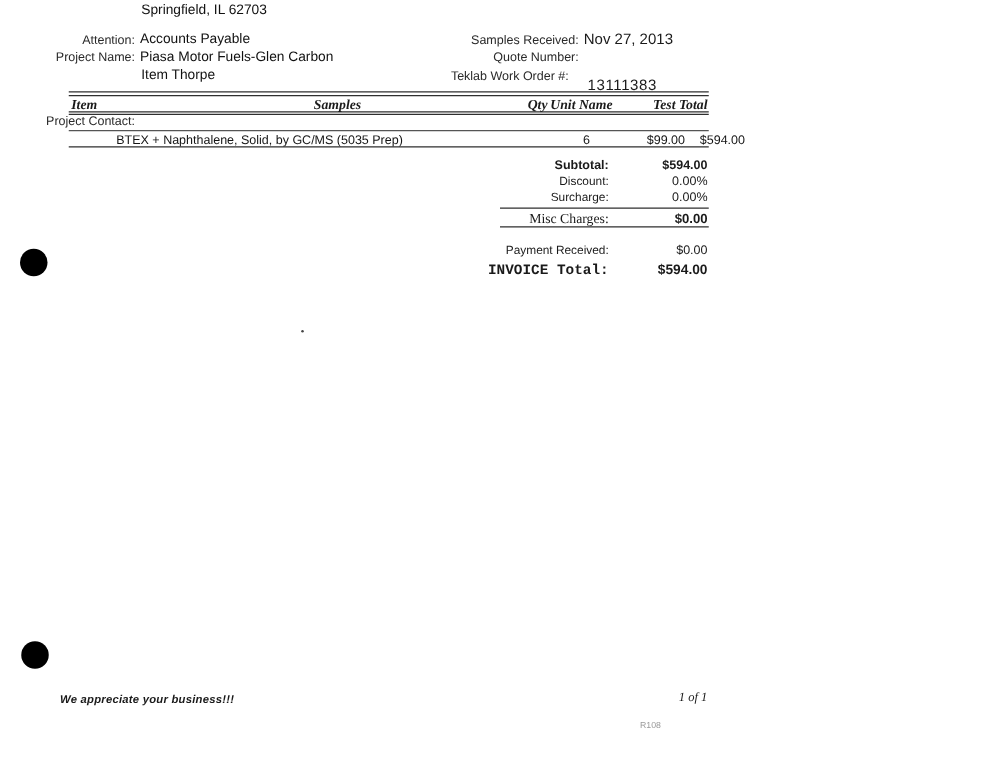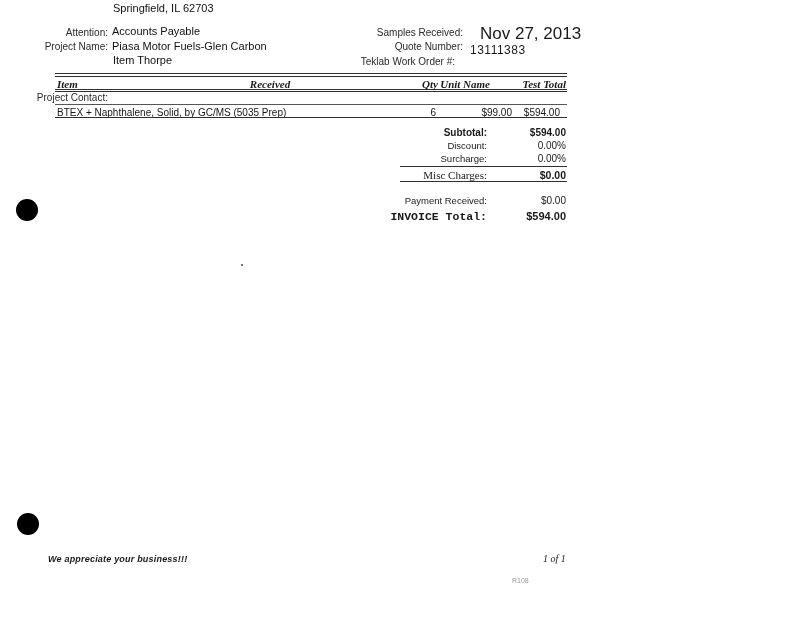--- a/index.html
+++ b/index.html
@@ -7,21 +7,21 @@
     position:relative; width:800px; height:618px; background:#ffffff;
     font-family:"Liberation Sans", sans-serif; color:#1a1a1a; overflow:hidden;
   }
   .abs { position:absolute; white-space:nowrap; }
   .lbl { font-size:10px; color:#2a2a2a; }
   .val { font-size:11px; color:#111; }
   .rt { text-align:right; }
   .hline { position:absolute; background:#2f2f2f; height:1px; }
   .hline.light { background:#555; }
   .serif-ital { font-family:"Liberation Serif", serif; font-style:italic; font-weight:bold; font-size:11px; }
-  .rowtext { font-size:10px; color:#151515; }
+  .rowtext { font-size:10px; color:#151515;margin-left:36px; }
   .punch { position:absolute; background:#000; border-radius:50%; width:22px; height:22px; }
   .dot { position:absolute; background:#444; width:2px; height:2px; border-radius:50%; }
   .tot-lbl { font-size:10px; }
   .tot-val { font-size:10px; }
   .bold { font-weight:bold; }
   .serif { font-family:"Liberation Serif", serif; }
   .footer-msg { font-size:9px; font-style:italic; font-weight:bold; letter-spacing:0.2px; }
   .footer-page { font-family:"Liberation Serif", serif; font-style:italic; font-size:10px; }
   .watermark { font-size:7px; color:#9a9a9a; }
 </style>
@@ -35,35 +35,35 @@
   <div class="abs lbl rt" style="left:30px; top:27px; width:78px;">Attention:</div>
   <div class="abs val" style="left:112px; top:25px;">Accounts Payable</div>
 
   <div class="abs lbl rt" style="left:30px; top:41px; width:78px;">Project Name:</div>
   <div class="abs val" style="left:112px; top:40px;">Piasa Motor Fuels-Glen Carbon</div>
 
   <div class="abs lbl rt" style="left:30px; top:56px; width:78px;margin-top:36px;">Project Contact:</div>
   <div class="abs val" style="left:113px; top:54px;">Item Thorpe</div>
 
   <div class="abs lbl rt" style="left:340px; top:27px; width:123px;">Samples Received:</div>
-  <div class="abs" style="left:480px; top:24px; font-size:17px;">Nov 27, 2013</div>
+  <div class="abs" style="left:467px; top:24px; font-size:12px;">Nov 27, 2013</div>
 
   <div class="abs lbl rt" style="left:340px; top:41px; width:123px;">Quote Number:</div>
   <div class="abs val" style="left:467px; top:40px;"></div>
 
   <div class="abs lbl rt" style="left:332px; top:56px; width:123px;">Teklab Work Order #:</div>
-  <div class="abs" style="left:470px; top:43px; font-size:12px; letter-spacing:0.5px;">13111383</div>
+  <div class="abs" style="left:470px; top:61px; font-size:12px; letter-spacing:0.5px;">13111383</div>
 
   <div class="hline" style="left:55px; top:73px; width:512px;"></div>
   <div class="hline" style="left:55px; top:76px; width:512px;"></div>
   <div class="hline" style="left:55px; top:89px; width:512px;"></div>
   <div class="hline" style="left:55px; top:91px; width:512px;"></div>
 
   <div class="abs serif-ital" style="left:57px; top:78px;">Item</div>
-  <div class="abs serif-ital rt" style="left:230px; top:78px; width:80px; text-align:center;">Received</div>
+  <div class="abs serif-ital rt" style="left:230px; top:78px; width:80px; text-align:center;">Samples</div>
   <div class="abs serif-ital rt" style="left:408px; top:78px; width:30px;">Qty</div>
   <div class="abs serif-ital rt" style="left:438px; top:78px; width:52px;">Unit Name</div>
   <div class="abs serif-ital rt" style="left:514px; top:78px; width:52px;">Test Total</div>
 
   <div class="hline light" style="left:55px; top:104px; width:512px;"></div>
   <div class="abs rowtext" style="left:57px; top:107px;">BTEX + Naphthalene, Solid, by GC/MS (5035 Prep)</div>
   <div class="abs rowtext rt" style="left:416px; top:107px; width:20px;">6</div>
   <div class="abs rowtext rt" style="left:472px; top:107px; width:40px;">$99.00</div>
   <div class="abs rowtext rt" style="left:515px; top:107px; width:45px;">$594.00</div>
   <div class="hline" style="left:55px; top:117px; width:512px;"></div>

